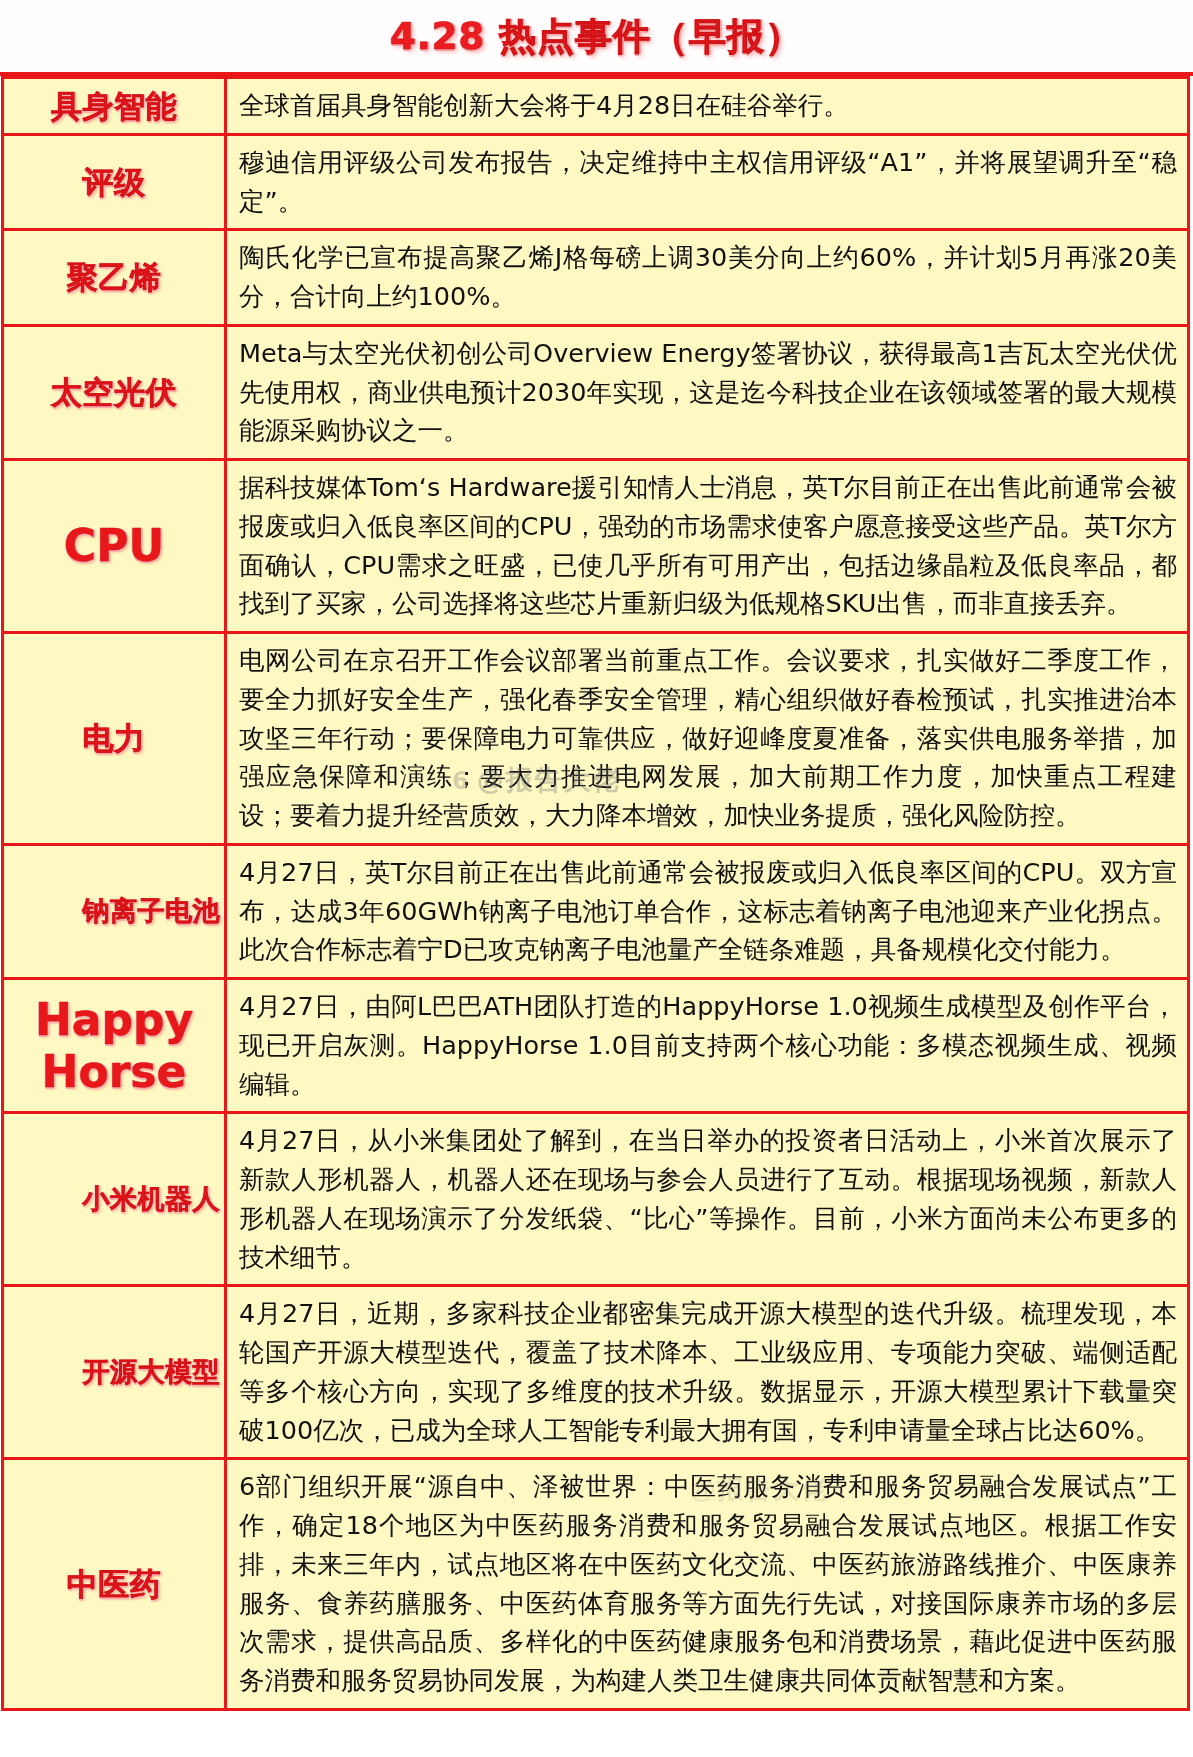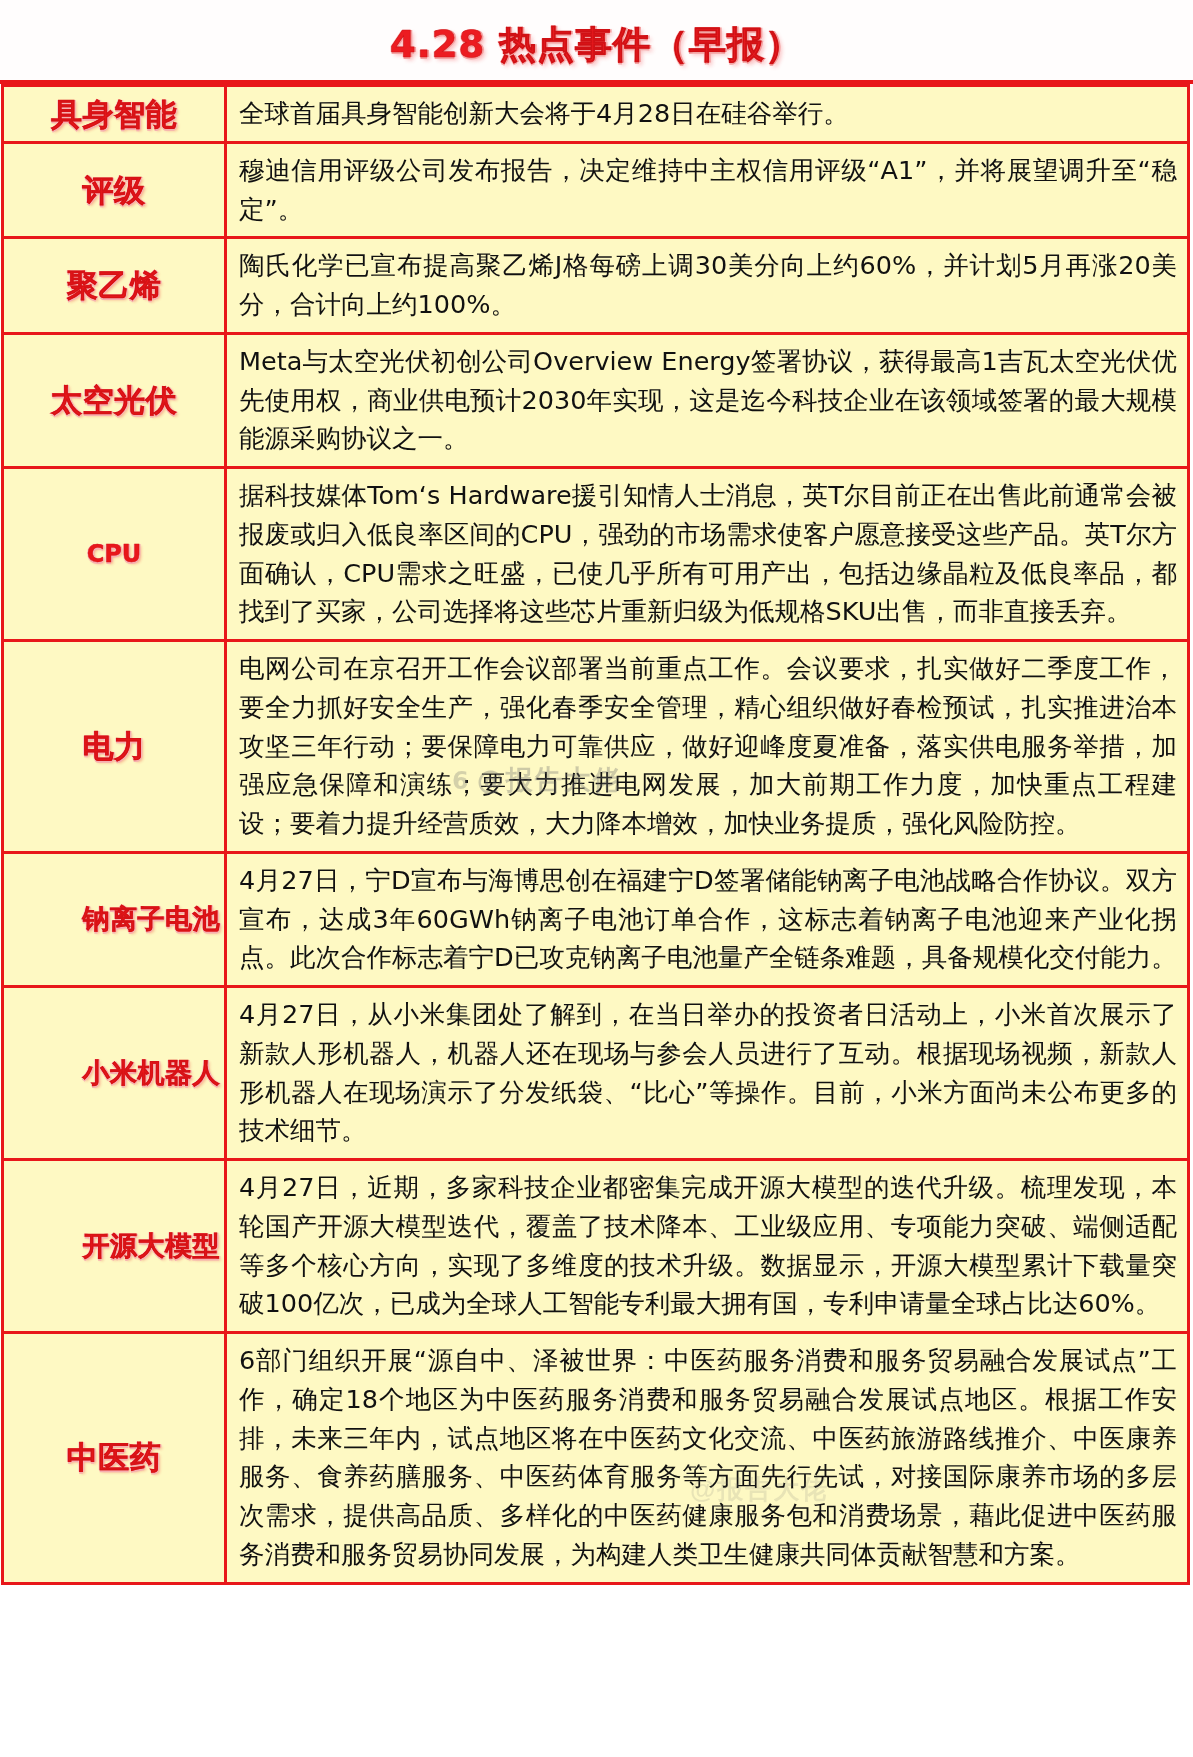--- a/index.html
+++ b/index.html
@@ -18,21 +18,21 @@
     background: #ffffff;
     box-sizing: border-box;
     padding: 0 0 0 0;
     overflow: hidden;
   }
 
   
   .title-bar {
     width: 1193px;
     box-sizing: border-box;
-    padding: 20px 0 10px 0;
+    padding: 12px 0 10px 0;
     text-align: center;
     background: #fffdfd;
     border-bottom: 4px solid #e8171a;
   }
   .title-text {
     display: inline-block;
     font-size: 37px;
     font-weight: 900;
     letter-spacing: 1px;
     color: #ec1c21;
@@ -83,21 +83,21 @@
     letter-spacing: 0.5px;
     text-shadow:
        1.5px 0 0 #f6b4b4,
        -1px 0 0 #f9c8c8,
        0 1.5px 0 #f6b0b0,
        2px 2px 3px rgba(232,23,26,0.32);
     -webkit-text-stroke: 0.4px #d61216;
     font-family: "DejaVu Sans", "Liberation Sans", sans-serif;
   }
   .cat-text.small  { font-size: 27px; text-align: right; }
-  .cat-text.latin  { font-size: 24px; letter-spacing: 0px; }
+  .cat-text.latin  { font-size: 44px; letter-spacing: 0px; }
 
   .body-text {
     display: block;
     color: #111111;
     font-size: 25.5px;
     line-height: 1.52;
     text-align: justify;
     text-justify: inter-ideograph;
     letter-spacing: 0px;
     font-family: "DejaVu Sans", "Liberation Sans", sans-serif;
@@ -201,24 +201,32 @@
         <td class="body">
           <span class="body-text">电网公司在京召开工作会议部署当前重点工作。会议要求，扎实做好二季度工作，要全力抓好安全生产，强化春季安全管理，精心组织做好春检预试，扎实推进治本攻坚三年行动；要保障电力可靠供应，做好迎峰度夏准备，落实供电服务举措，加强应急保障和演练；要大力推进电网发展，加大前期工作力度，加快重点工程建设；要着力提升经营质效，大力降本增效，加快业务提质，强化风险防控。</span>
         </td>
       </tr>
 
       <tr class="row">
         <td class="cat">
           <span class="cat-text small">钠离子电池</span>
         </td>
         <td class="body">
-          <span class="body-text">4月27日，宁D宣布与海博思创在福建宁D签署储能钠离子电池战略合作协议。双方宣布，达成3年60GWh钠离子电池订单合作，这标志着钠离子电池迎来产业化拐点。此次合作标志着宁D已攻克钠离子电池量产全链条难题，具备规模化交付能力。</span>
-        </td>
-      </tr>
-
+          <span class="body-text">4月27日，英T尔目前正在出售此前通常会被报废或归入低良率区间的CPU。双方宣布，达成3年60GWh钠离子电池订单合作，这标志着钠离子电池迎来产业化拐点。此次合作标志着宁D已攻克钠离子电池量产全链条难题，具备规模化交付能力。</span>
+        </td>
+      </tr>
+
+      <tr class="row">
+        <td class="cat">
+          <span class="cat-text latin">Happy Horse</span>
+        </td>
+        <td class="body">
+          <span class="body-text">4月27日，由阿L巴巴ATH团队打造的HappyHorse 1.0视频生成模型及创作平台，现已开启灰测。HappyHorse 1.0目前支持两个核心功能：多模态视频生成、视频编辑。</span>
+        </td>
+      </tr>
 
       <tr class="row">
         <td class="cat">
           <span class="cat-text small">小米机器人</span>
         </td>
         <td class="body">
           <span class="body-text">4月27日，从小米集团处了解到，在当日举办的投资者日活动上，小米首次展示了新款人形机器人，机器人还在现场与参会人员进行了互动。根据现场视频，新款人形机器人在现场演示了分发纸袋、“比心”等操作。目前，小米方面尚未公布更多的技术细节。</span>
         </td>
       </tr>
 

